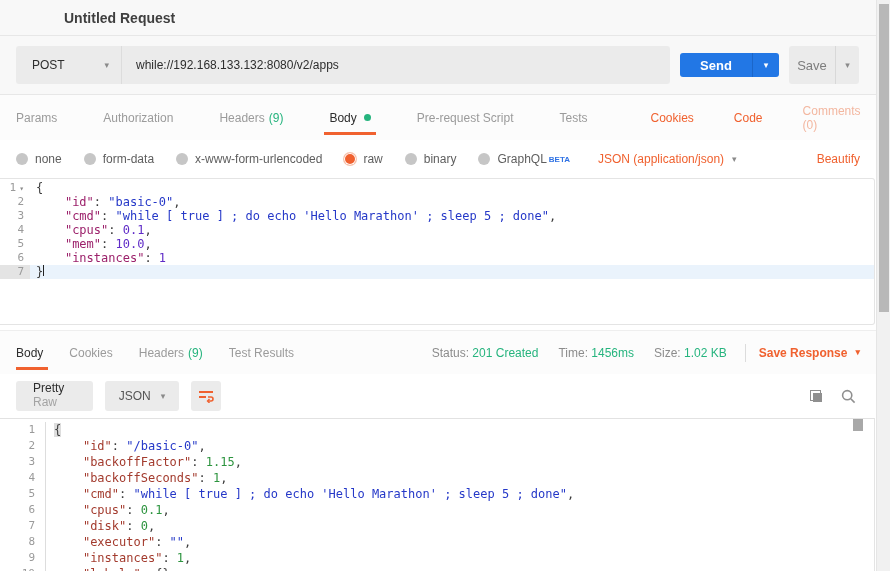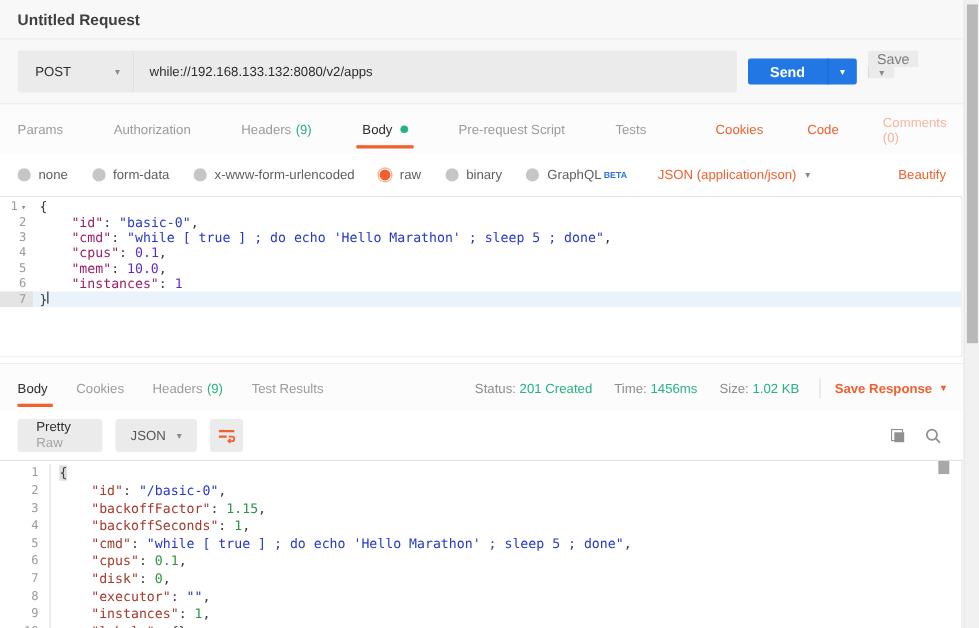--- a/index.html
+++ b/index.html
@@ -4,38 +4,38 @@
 <style>
   * { margin:0; padding:0; box-sizing:border-box; }
   html,body { width:890px; height:571px; overflow:hidden; background:#fff;
     font-family:"Liberation Sans", sans-serif; font-size:12px; color:#3c3c3c; }
   .app { position:relative; width:890px; height:571px; background:#fff; }
 
   
   .titlebar { position:absolute; top:0; left:0; width:876px; height:36px;
     background:#f8f8f8; border-bottom:1px solid #e7e7e7;
     display:flex; align-items:center; padding-left:16px; }
-  .titlebar .title { font-size:14px; font-weight:700; color:#3f3f3f; }
+  .titlebar .title { font-size:14px; font-weight:700; color:#3f3f3f;margin-left:48px; }
 
   
   .request-bar { position:absolute; top:36px; left:0; width:876px; height:59px;
     background:#f8f8f8; border-bottom:1px solid #e7e7e7;
     display:flex; align-items:center; padding:0 16px; }
   .method-select { width:106px; height:38px; background:#ebebeb; border-radius:3px 0 0 3px;
     border-right:1px solid #dcdcdc; display:flex; align-items:center; justify-content:space-between;
     padding:0 12px 0 16px; cursor:pointer; color:#2d2d2d; }
   .url-input { width:548px; height:38px; background:#ebebeb; border-radius:0 3px 3px 0;
     display:flex; align-items:center; padding:0 14px; color:#2d2d2d; }
   .caret { font-size:9px; color:#8a8a8a; line-height:1; }
   .send-group { display:flex; margin-left:10px; height:24px; border-radius:3px; overflow:hidden; }
   .send-main { width:72px; background:#2277e5; color:#fff; border:none; font-size:13px;
     font-weight:700; cursor:pointer; font-family:inherit; }
   .send-caret { width:27px; background:#2277e5; border:none; border-left:1px solid #1b66c9;
     color:#fff; cursor:pointer; font-size:9px; }
-  .save-group { display:flex; margin-left:10px; height:38px; border-radius:3px; overflow:hidden;flex-direction:column; }
+  .save-group { display:flex; margin-left:10px; height:38px; border-radius:3px; overflow:hidden; }
   .save-main { width:46px; background:#ebebeb; color:#7d7d7d; border:none; font-size:13px;
     cursor:pointer; font-family:inherit; }
   .save-caret { width:24px; background:#ebebeb; border:none; border-left:1px solid #d8d8d8;
     color:#8a8a8a; cursor:pointer; font-size:9px; }
 
   
   .req-tabs { position:absolute; top:95px; left:0; width:876px; height:45px; background:#fcfcfc;
     display:flex; align-items:stretch; padding:0 16px;gap:20px; }
   .tab { position:relative; display:flex; align-items:center; padding:0 13px; color:#9b9b9b;
     cursor:pointer; white-space:nowrap; }

